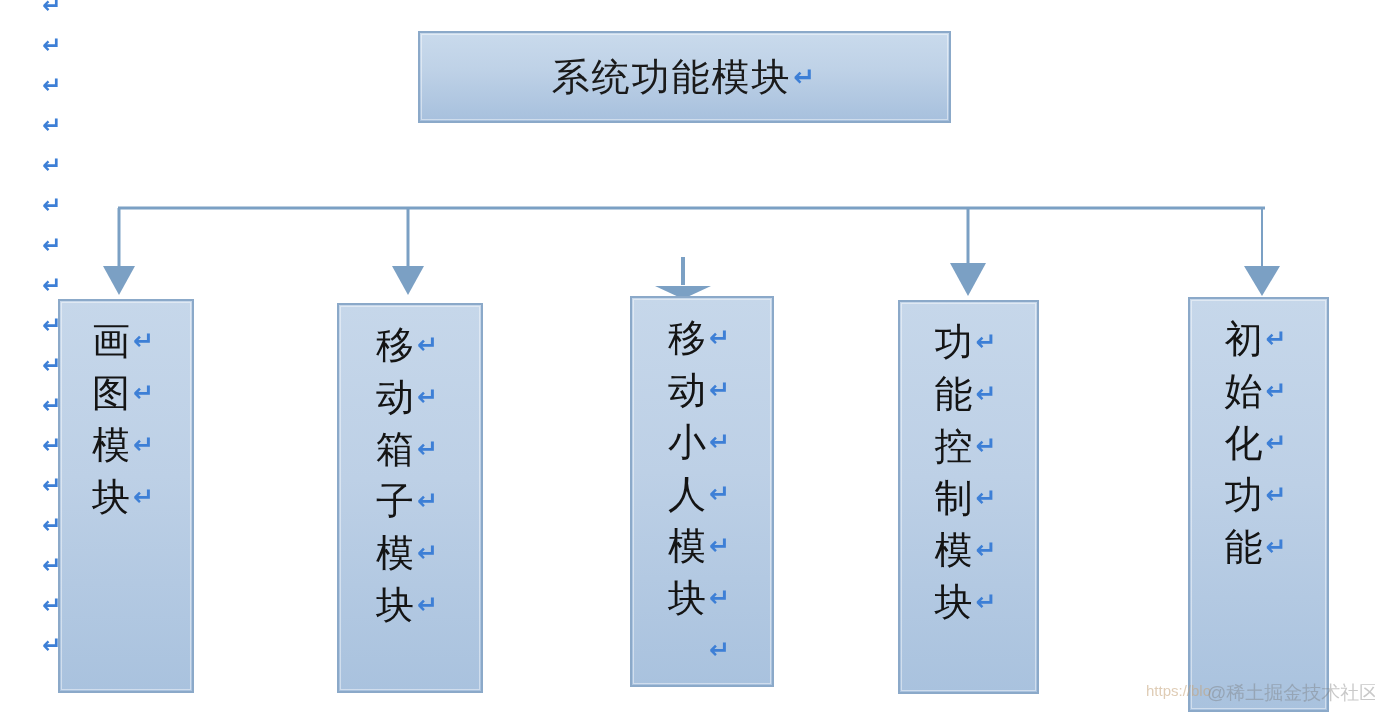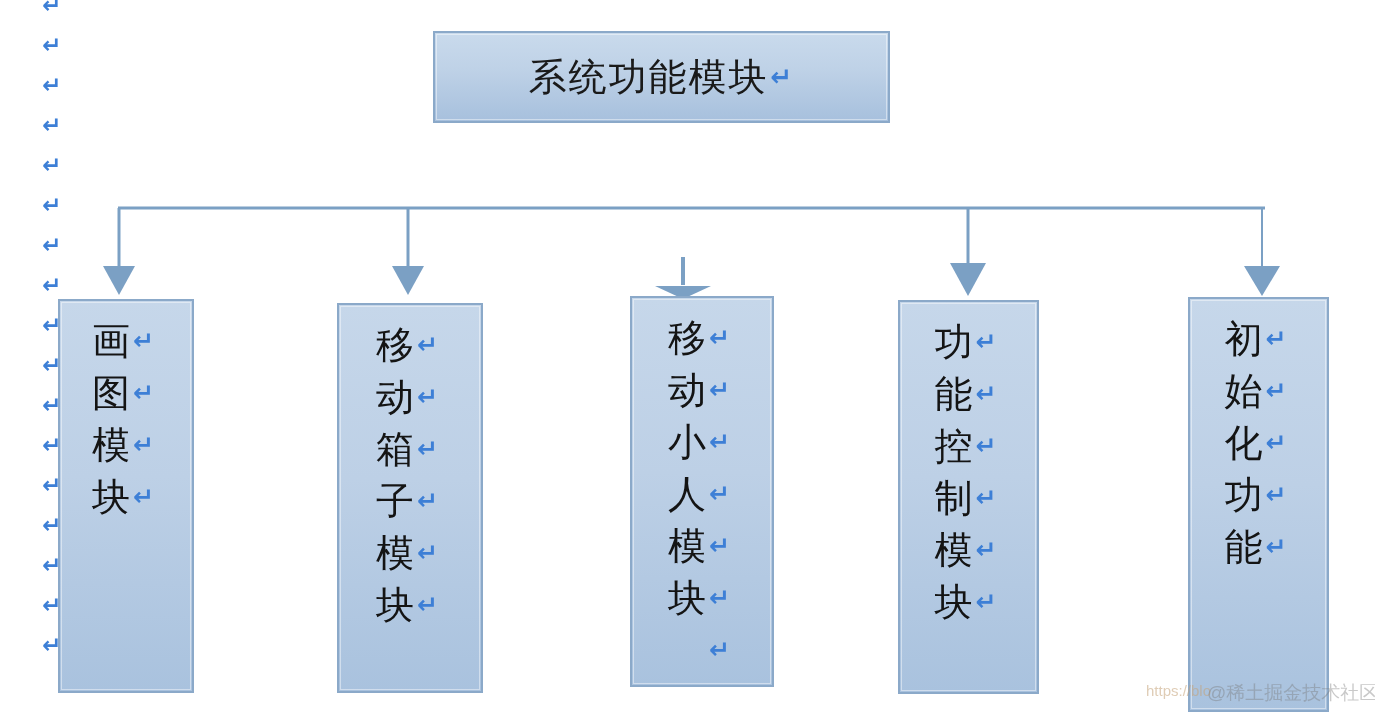--- a/index.html
+++ b/index.html
@@ -191,21 +191,21 @@
       <polygon points="655,286 711,286 683,299" stroke="none"></polygon>
 
       <line x1="968" y1="208" x2="968" y2="265" stroke-width="3"></line>
       <polygon points="950,263 986,263 968,296" stroke="none"></polygon>
 
       <line x1="1262" y1="208" x2="1262" y2="268" stroke-width="2"></line>
       <polygon points="1244,266 1280,266 1262,296" stroke="none"></polygon>
     </g>
   </svg>
 
-  <div class="node-box title-box" style="left:433px; top:31px; width:457px; height:92px;">
+  <div class="node-box title-box" style="left:418px; top:31px; width:533px; height:92px;">
     <div class="box-inner-edge"></div>
     <div class="title-text">
       <span>系统功能模块</span><span class="pmark">↵</span>
     </div>
   </div>
 
   <div class="node-box" style="left:58px; top:299px; width:136px; height:394px;">
     <div class="box-inner-edge"></div>
     <div class="vstack">
         <div class="vline">

